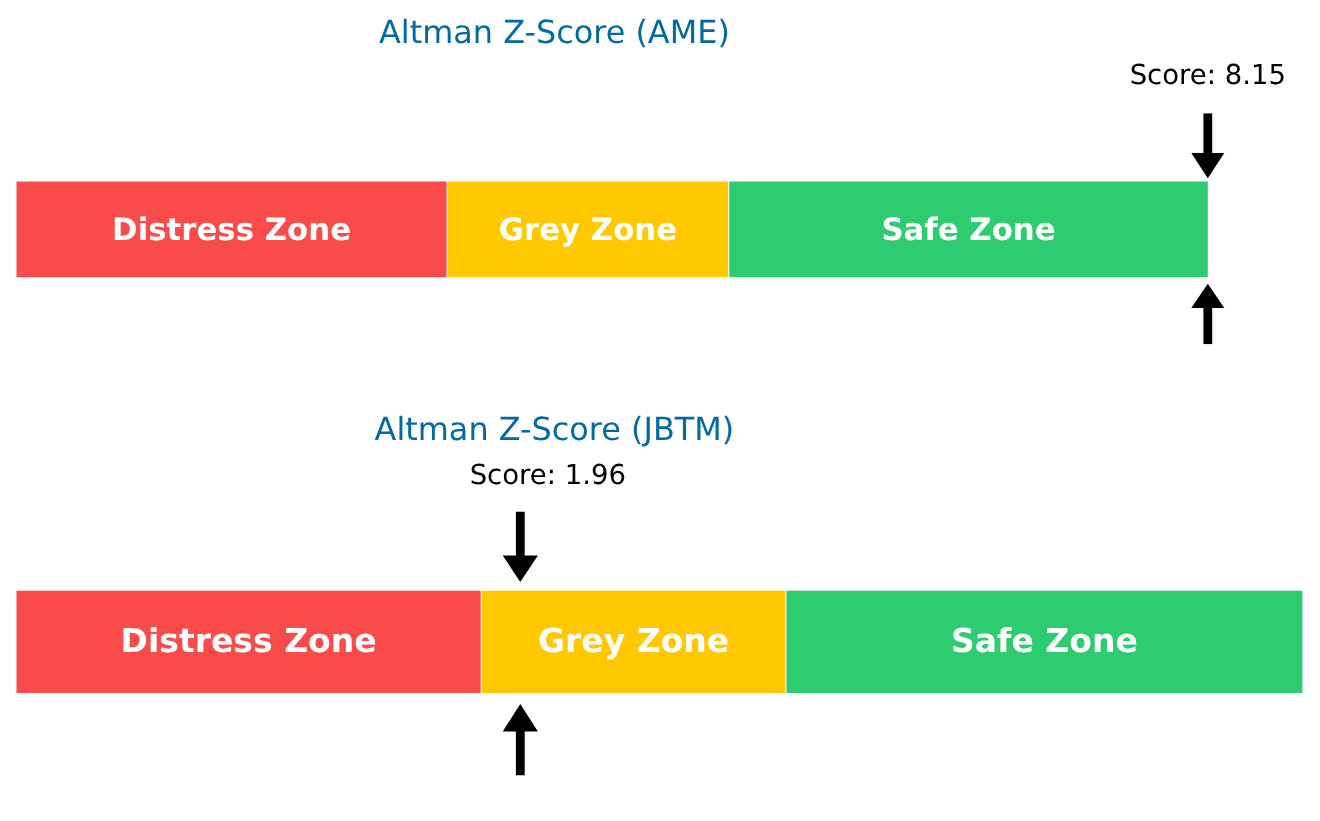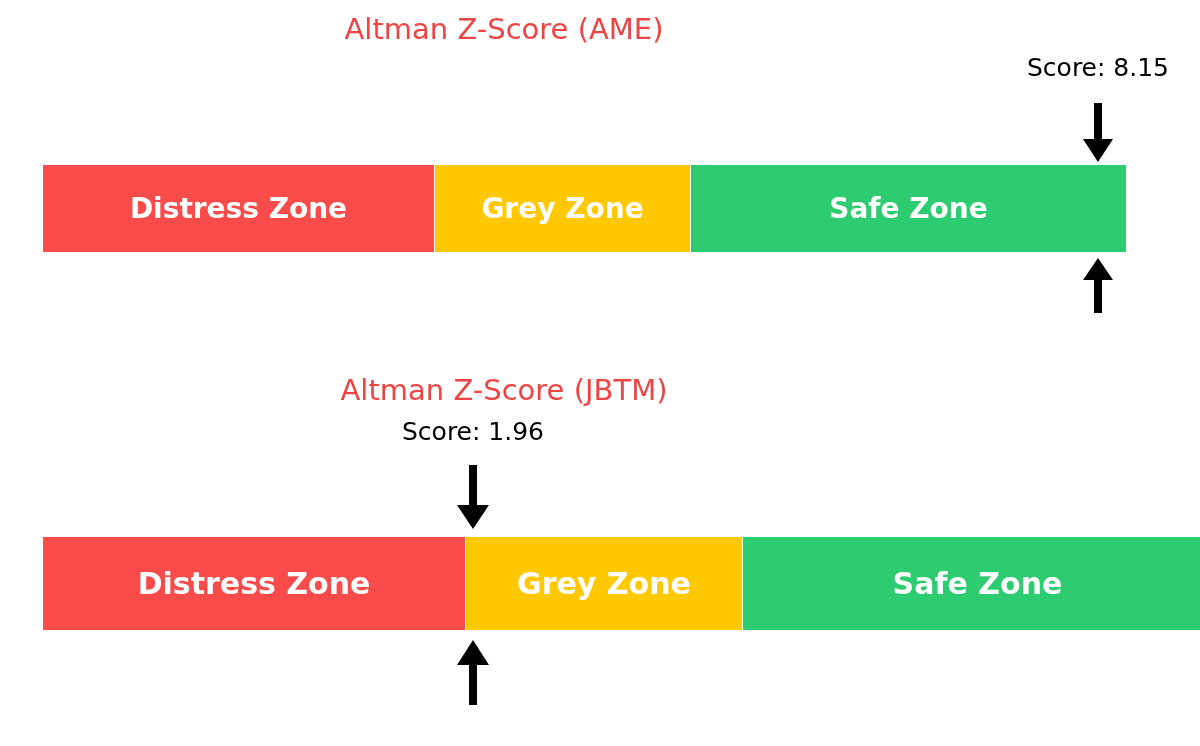--- a/index.html
+++ b/index.html
@@ -17,39 +17,38 @@
   .panel {
     position: absolute;
     left: 0;
     width: 1200px;
   }
   .chart-title {
     position: absolute;
     left: 0;
     width: 1008px;
     text-align: center;
-    color: #ef4444;
+    color: #0369a1;
     font-size: 29px;
     font-weight: 400;
     letter-spacing: 0px;
     white-space: nowrap;
   }
   .score-label {
     position: absolute;
     color: #000000;
     font-size: 25px;
     font-weight: normal;
     white-space: nowrap;
     transform: translateX(-50%);
     text-align: center;
   }
   .zone-bar {
     position: absolute;
     display: block;
-    margin-left: 28px;
   }
   .zone {
     position: absolute;
     top: 0;
     bottom: 0;
     display: flex;
     align-items: center;
     justify-content: center;
     color: #ffffff;
     font-weight: bold;
@@ -100,21 +99,21 @@
     <svg width="34" height="55" viewBox="0 0 34 55">
       <polygon points="17,0 32,22 21,22 21,55 13,55 13,22 2,22" fill="#000000"></polygon>
     </svg>
   </div>
 </div>
 
 <div class="panel">
 
   <div class="chart-title" style="top:373px;">Altman Z-Score (JBTM)</div>
 
-  <div class="score-label" style="left:473px; top:417px;">Score: 1.96</div>
+  <div class="score-label" style="left:498px; top:417px;">Score: 1.96</div>
 
   <div class="arrow" style="left:473px; top:465px;">
     <svg width="36" height="65" viewBox="0 0 36 65">
       <polygon points="14,0 22,0 22,40 34,40 18,64 2,40 14,40" fill="#000000"></polygon>
     </svg>
   </div>
 
   <div class="zone-bar" style="left:15px; top:537px; width:1169px; height:93px;">
 
     <div class="zone" style="left:0px; width:422px; background:#fa4b4b; font-size:30px;">

